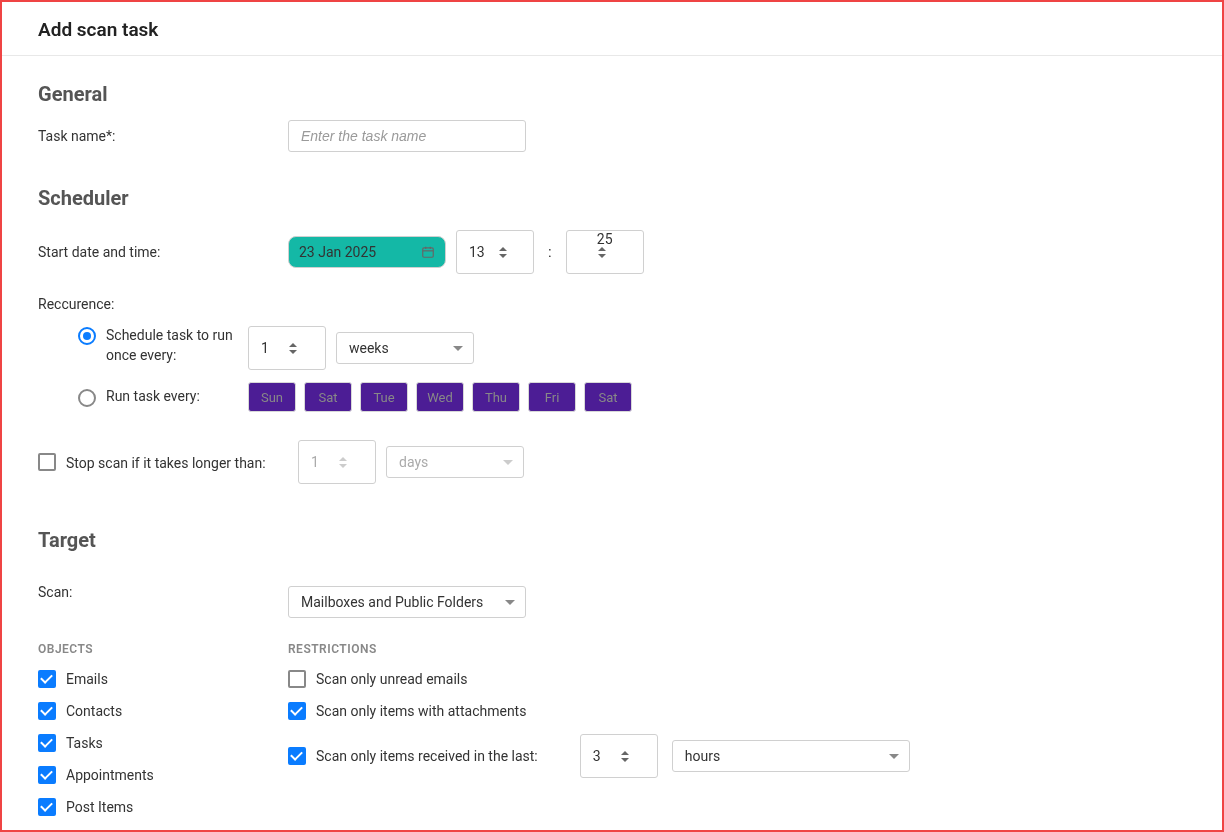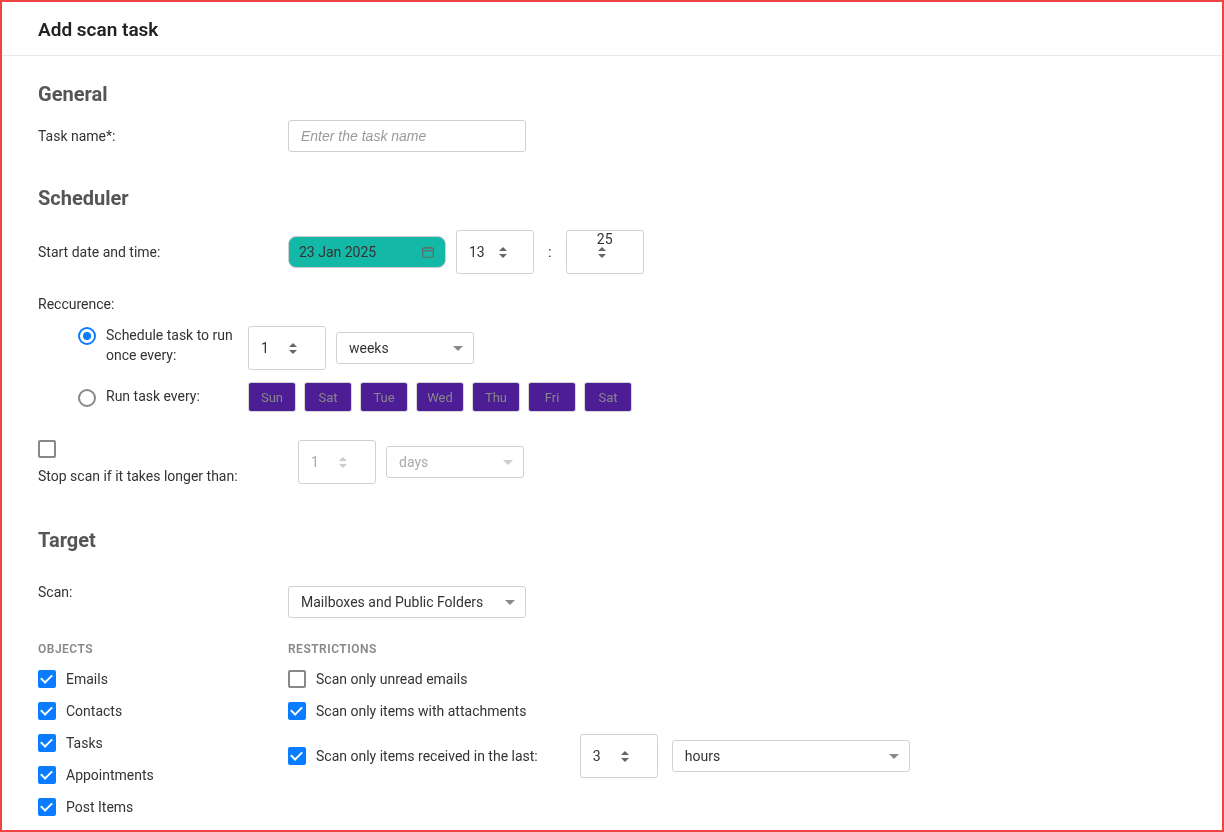--- a/index.html
+++ b/index.html
@@ -220,24 +220,23 @@
     transform: rotate(45deg);
   }
   .stop-row {
     display: flex;
     align-items: center;
     gap: 10px;
     margin-top: 28px;
   }
   .stop-row .label-area {
     display: flex;
-    align-items: flex-start;
+    align-items: flex-end;
     gap: 10px;
     width: 250px;
-    flex-direction: column;
   }
   .two-col {
     display: flex;
     gap: 0;
   }
   .col-left { width: 250px; }
   .col-right { flex: 1; }
   .subhead {
     font-size: 12px;
     font-weight: 600;

